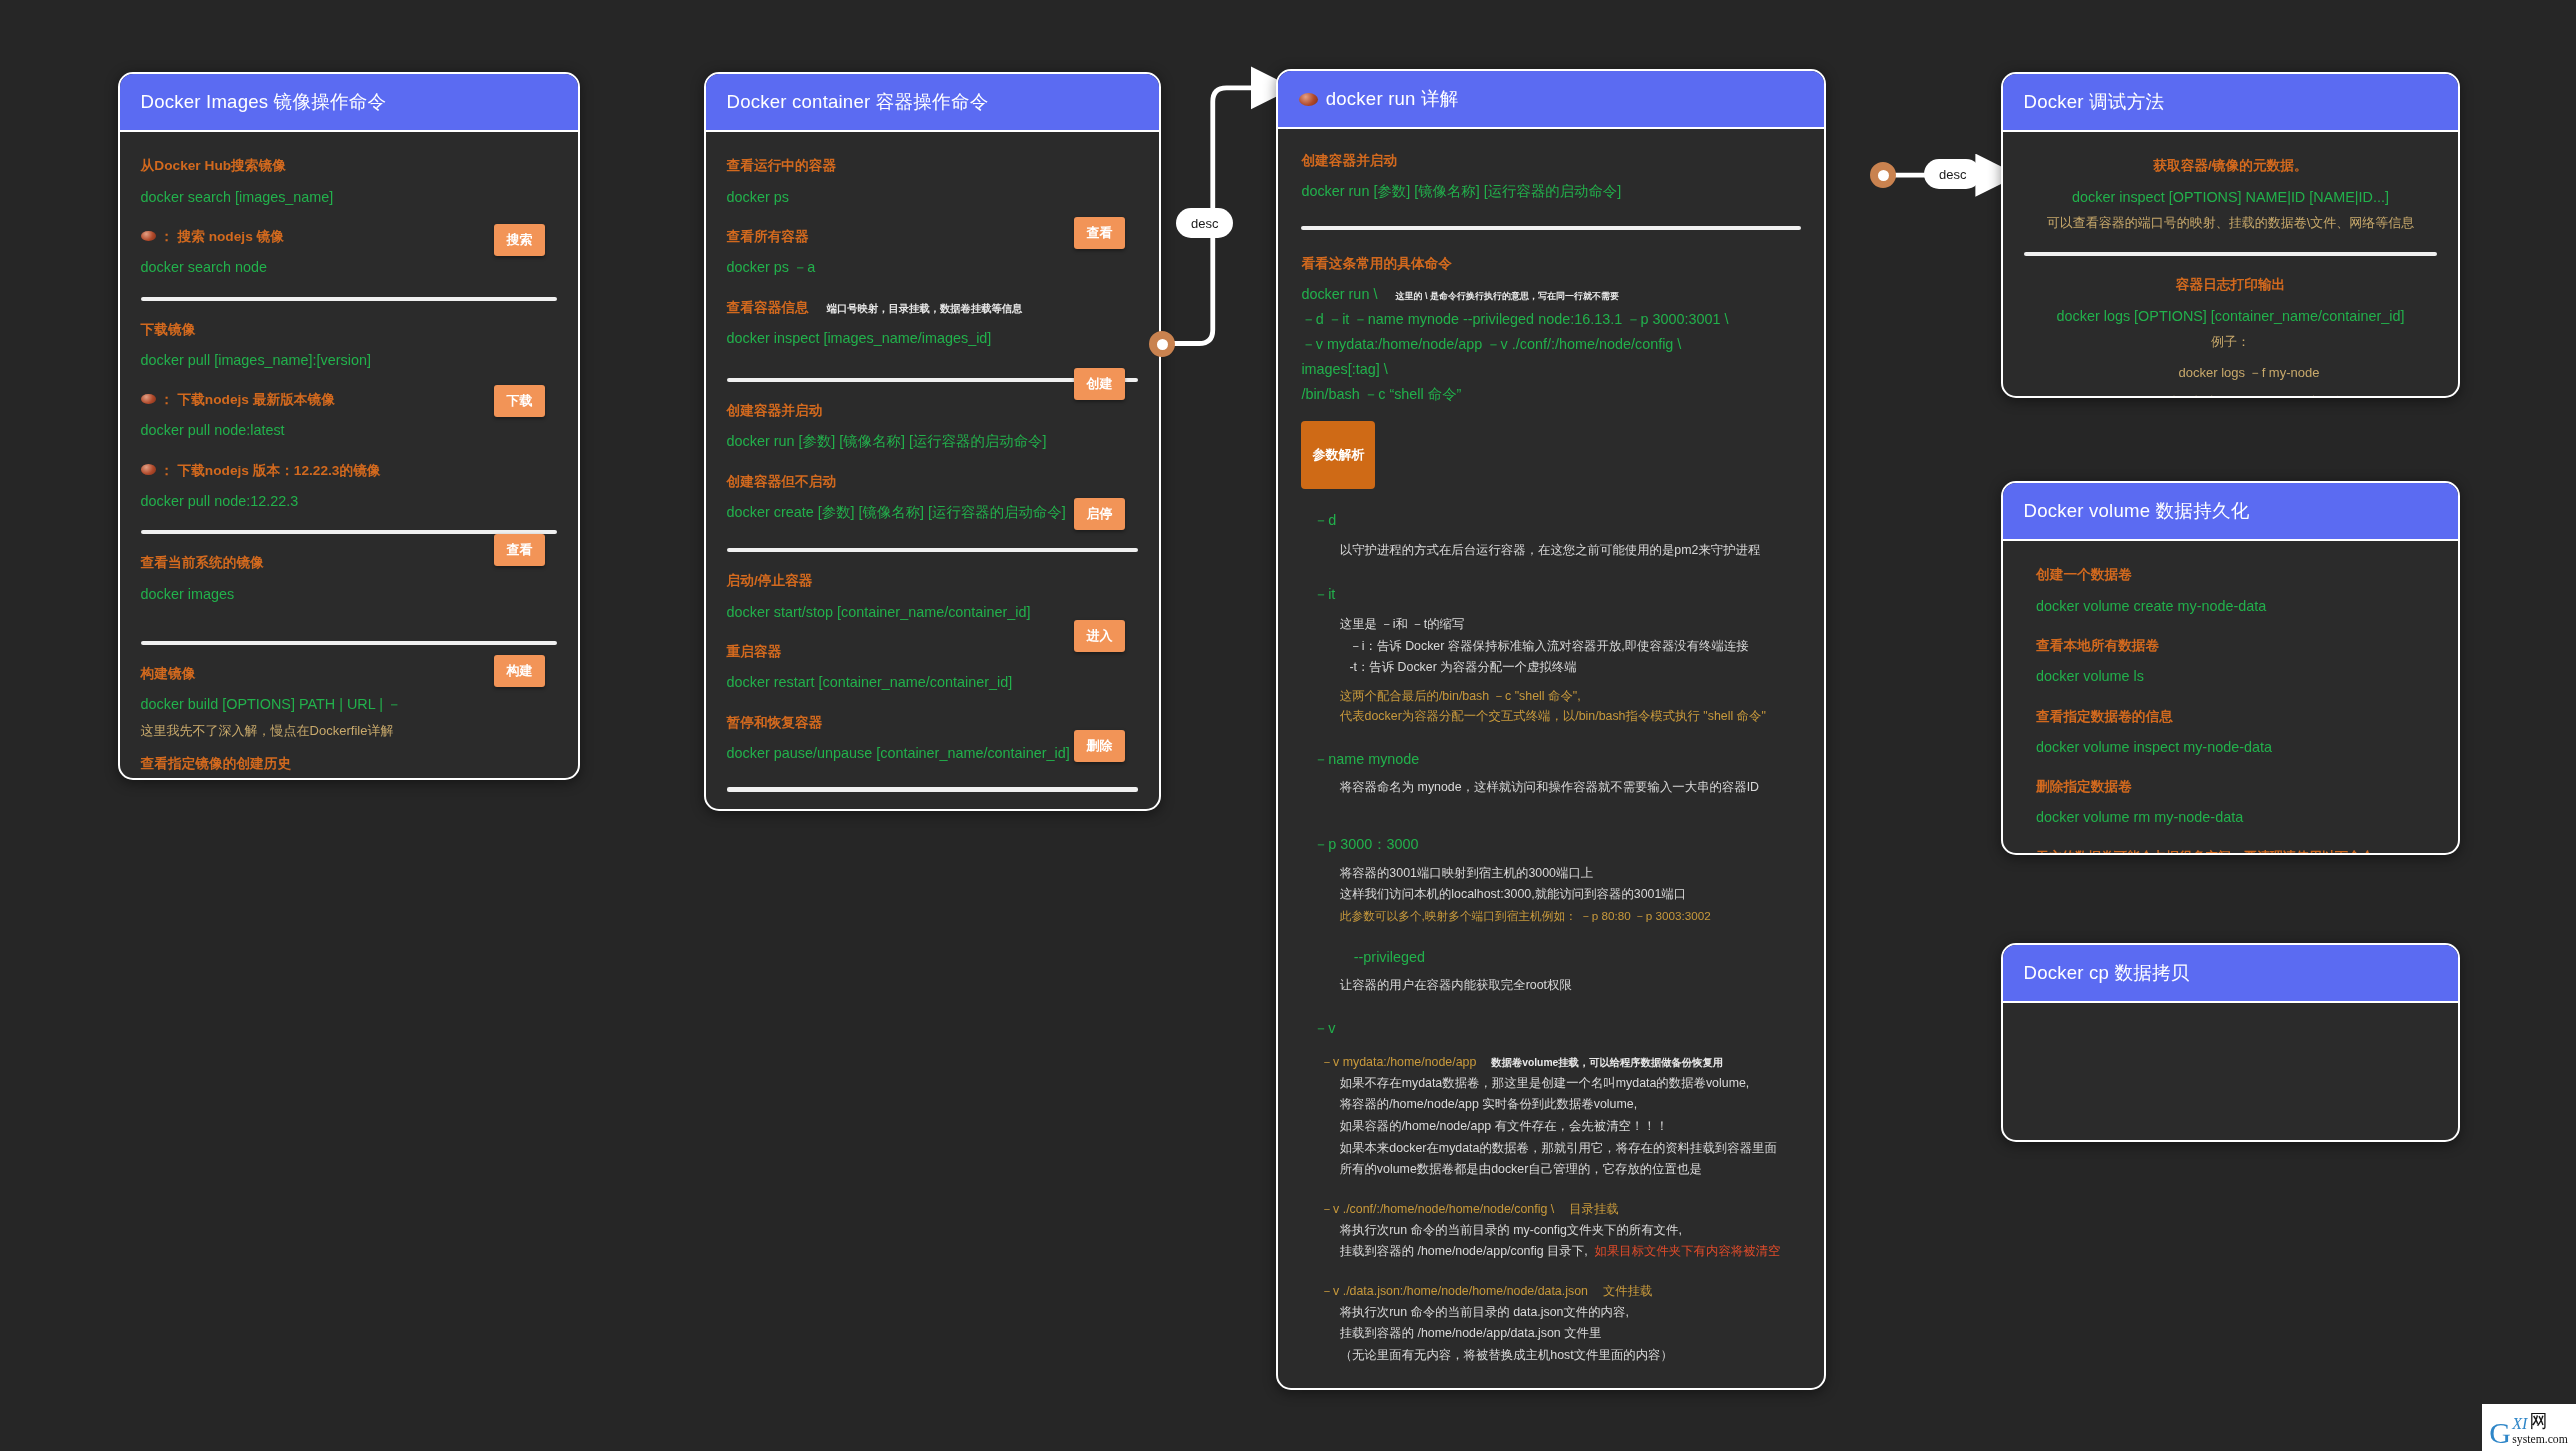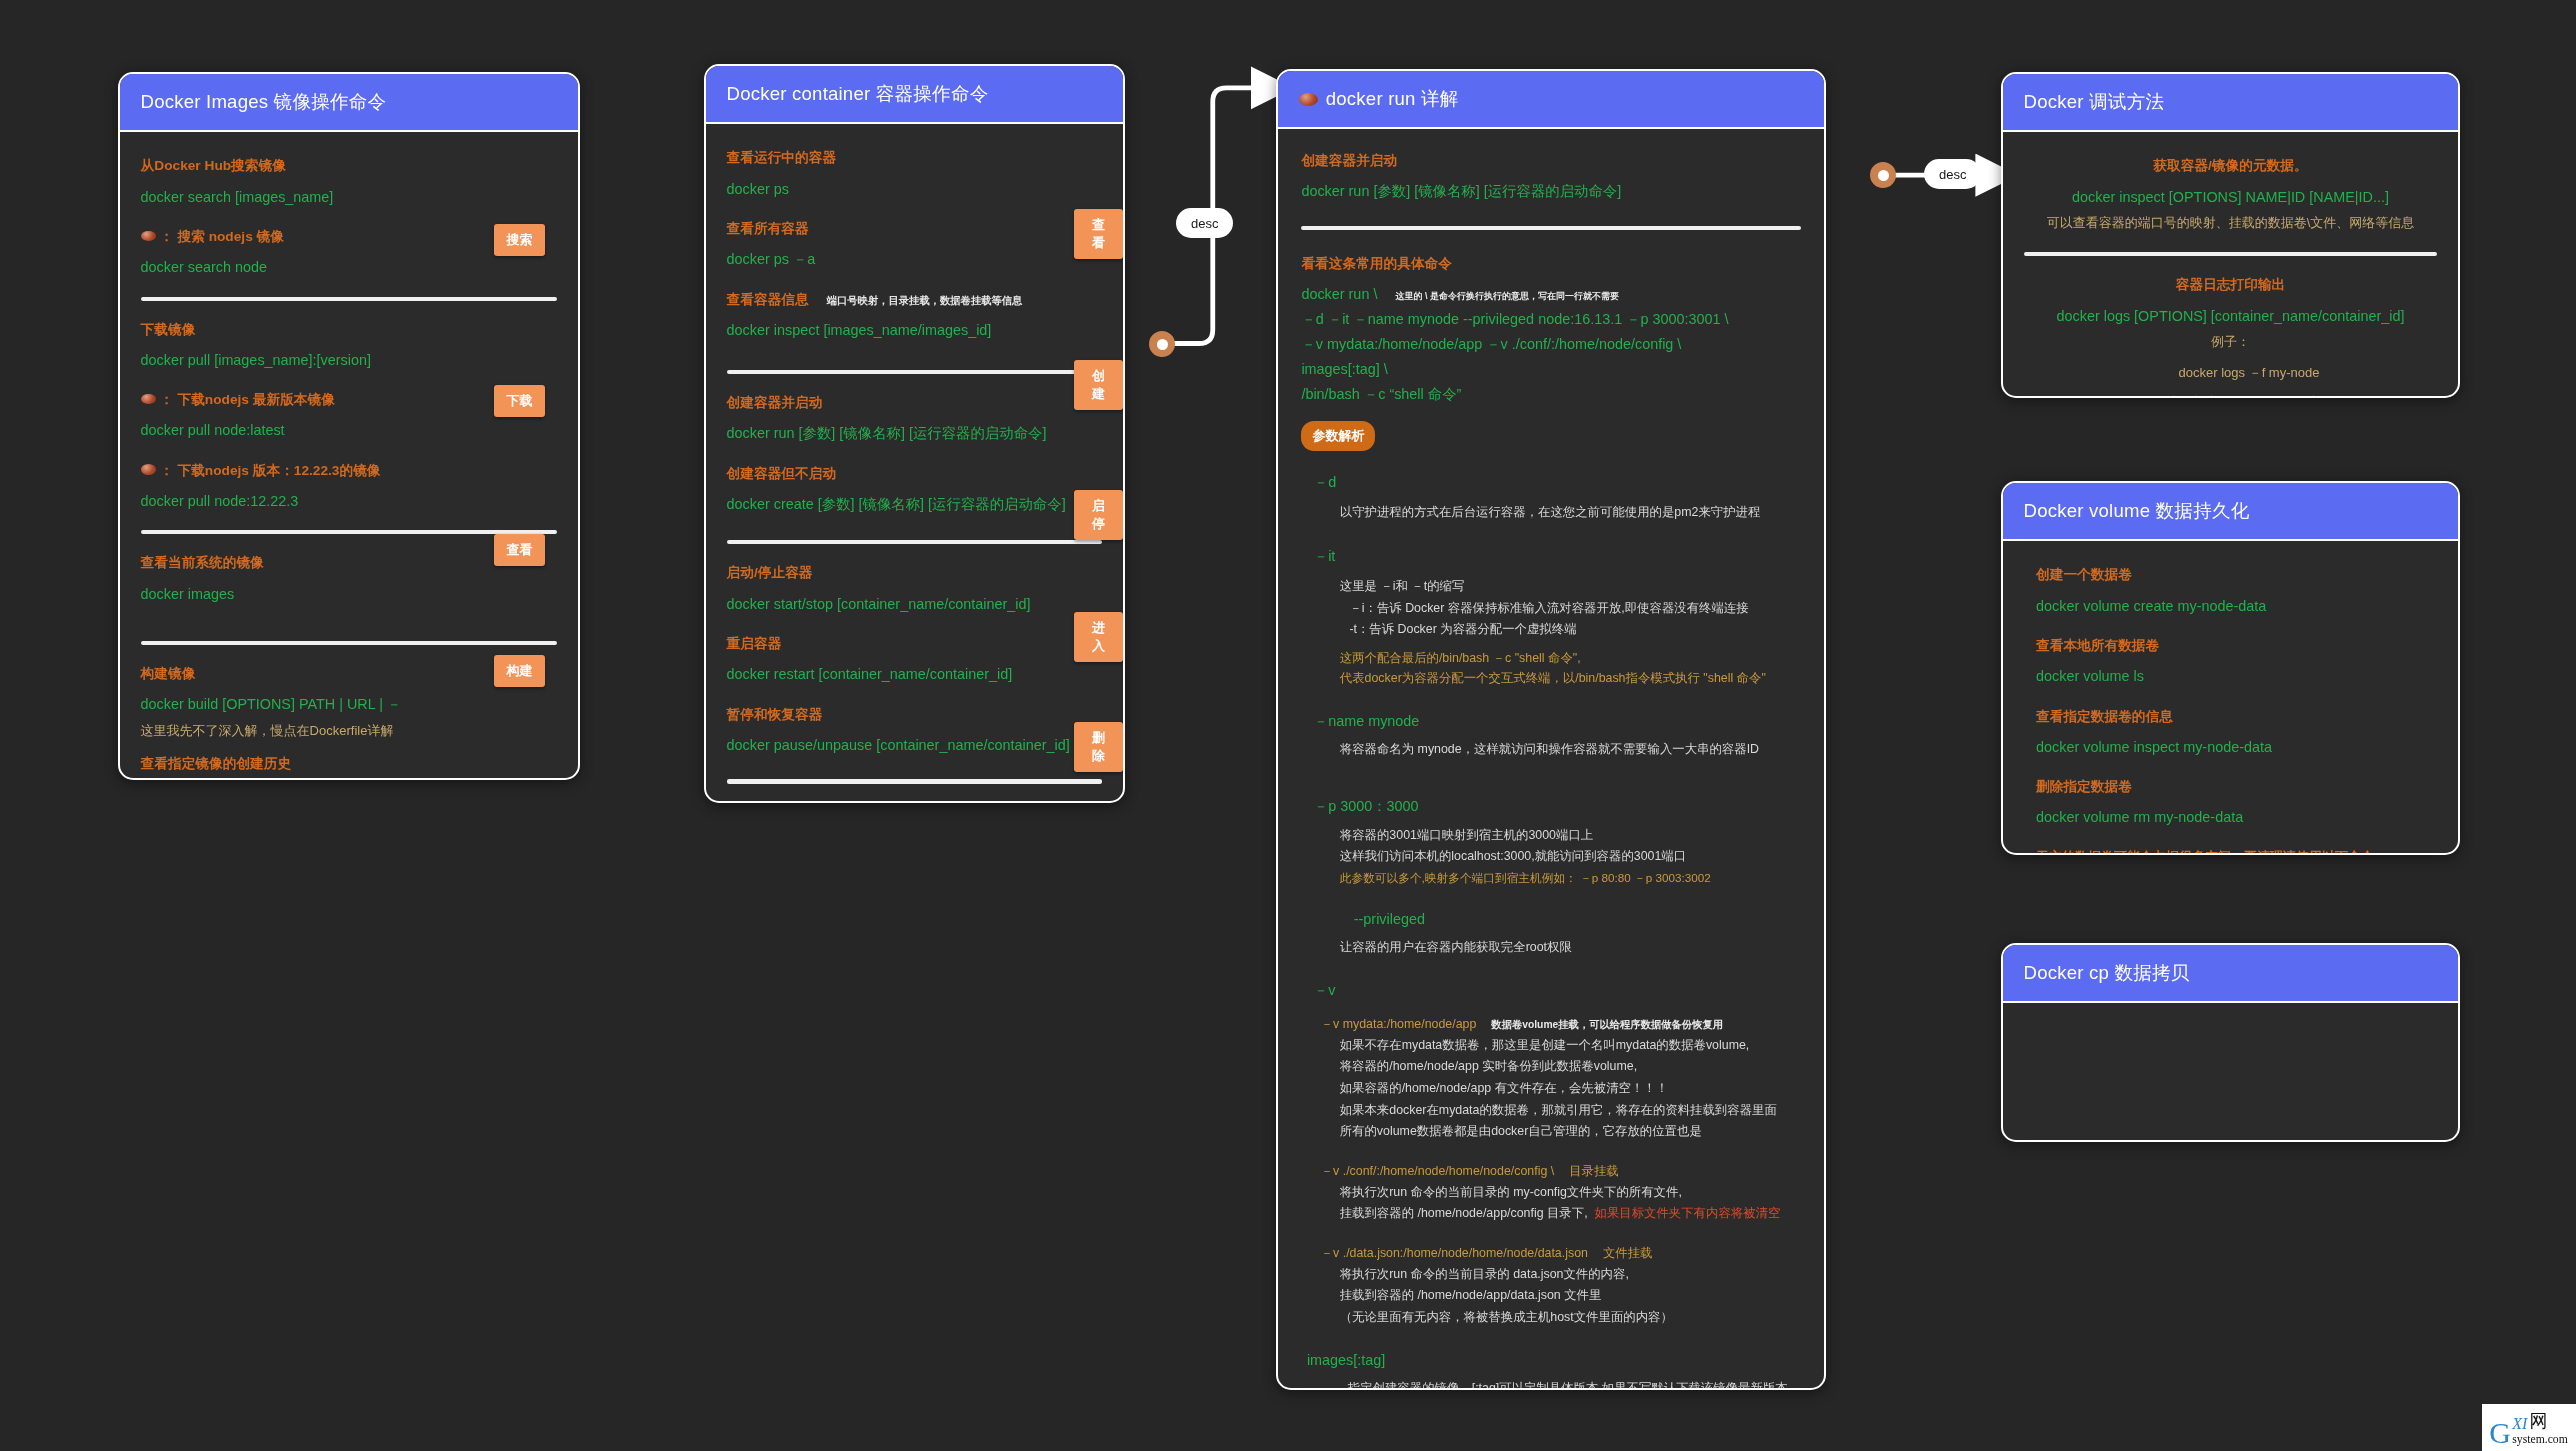--- a/index.html
+++ b/index.html
@@ -56,22 +56,22 @@
     padding: 6.9px 12.4px;
     text-align: center;
     box-shadow: 0 1.4px 3.4px rgba(0,0,0,.35);
     cursor: pointer;
   }
   .btn-inline {
     display: inline-block;
     background: #cf6a16;
     color: #ffffff;
     font-size: 13px; font-weight: 700;
-    border-radius: 13px;
-    padding: 6px 11px;
+    border-radius: 4px;
+    padding: 25px 11px;
     margin-top: 15px;
     cursor: pointer;
   }
 
   
   .ball {
     display: inline-block;
     width: 15px; height: 10.3px;
     border-radius: 50%;
     background: radial-gradient(circle at 35% 30%, #e3a085 0%, #b0492a 55%, #7e2f18 100%);
@@ -185,21 +185,21 @@
 
     </div>
 
     <div class="pill" style="left:374px; top:150px;">搜索</div>
     <div class="pill" style="left:374px; top:311px;">下载</div>
     <div class="pill" style="left:374px; top:460px;">查看</div>
     <div class="pill" style="left:374px; top:581px;">构建</div>
 
   </div>
 
-  <div class="panel" style="left:704px; top:64px; width:421px; height:739px;">
+  <div class="panel" style="left:704px; top:72px; width:457px; height:739px;">
     <div class="panel-header">Docker container 容器操作命令</div>
     <div class="panel-body">
 
       <div class="h-orange">查看运行中的容器</div>
       <div class="cmd">docker ps</div>
 
       <div class="h-orange">查看所有容器</div>
       <div class="cmd">docker ps －a</div>
 
       <div class="h-orange inline-row">

